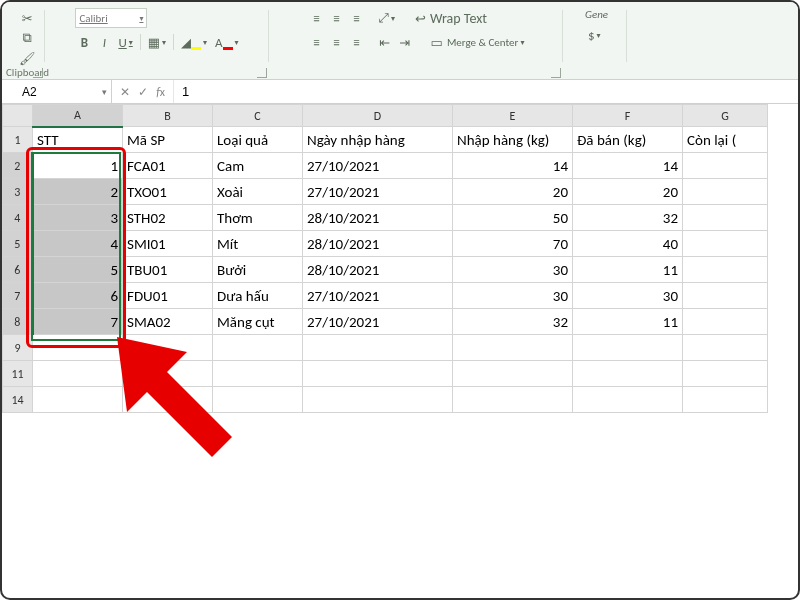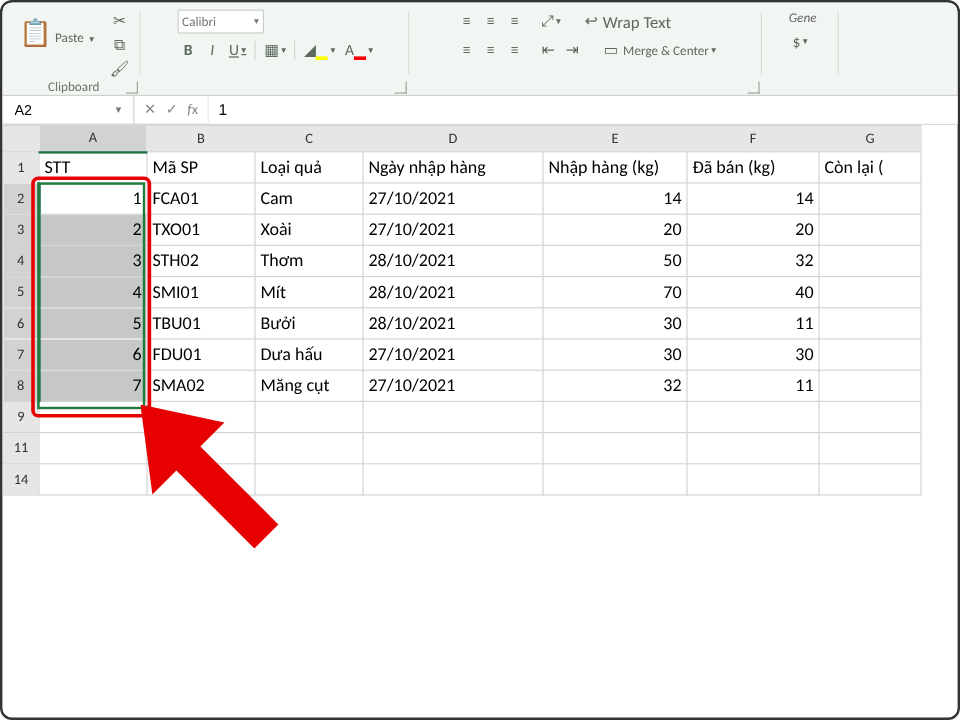--- a/index.html
+++ b/index.html
@@ -91,36 +91,37 @@
   .col { display: flex; flex-direction: column; gap: 0; }
   .font-name-box {
     width: 72px; height: 20px;
     border: 1px solid #c7d0c7;
     background: #fff;
     font-size: 11px;
     padding: 1px 3px;
     color: #777;
     display: flex; align-items: center;
     justify-content: space-between;
+    text-decoration: underline;
   }
 
   
   .formula-bar {
     display: flex;
     align-items: stretch;
     height: 24px;
     border-bottom: 1px solid #d0d0d0;
     background: #fff;
   }
   .name-box {
     width: 110px;
     border-right: 1px solid #d0d0d0;
     display: flex;
     align-items: center;
-    padding: 0 10px;
+    padding: 0 20px;
     font-size: 12px;
   }
   .name-box input {
     border: none;
     width: 80px;
     font-size: 12px;
     outline: none;
   }
   .name-box .caret { font-size: 9px; color: #777; margin-left: auto; }
   .fb-btns {
@@ -222,24 +223,20 @@
   .arrow svg { display:block; }
 </style>
 </head>
 <body>
 
 <div class="ribbon">
   <div class="ribbon-row">
 
     <div class="grp">
       <div class="row">
-        <div class="btn-lg dd-caret">
-          <span class="glyph">📋</span>
-          <span>Paste</span>
-        </div>
         <div class="col" style="margin-left:4px;">
           <span class="btn">
               <span>✂</span>
             </span>
           <span class="btn">
               <span>⧉</span>
             </span>
           <span class="btn">
               <span>🖌</span>
             </span>

